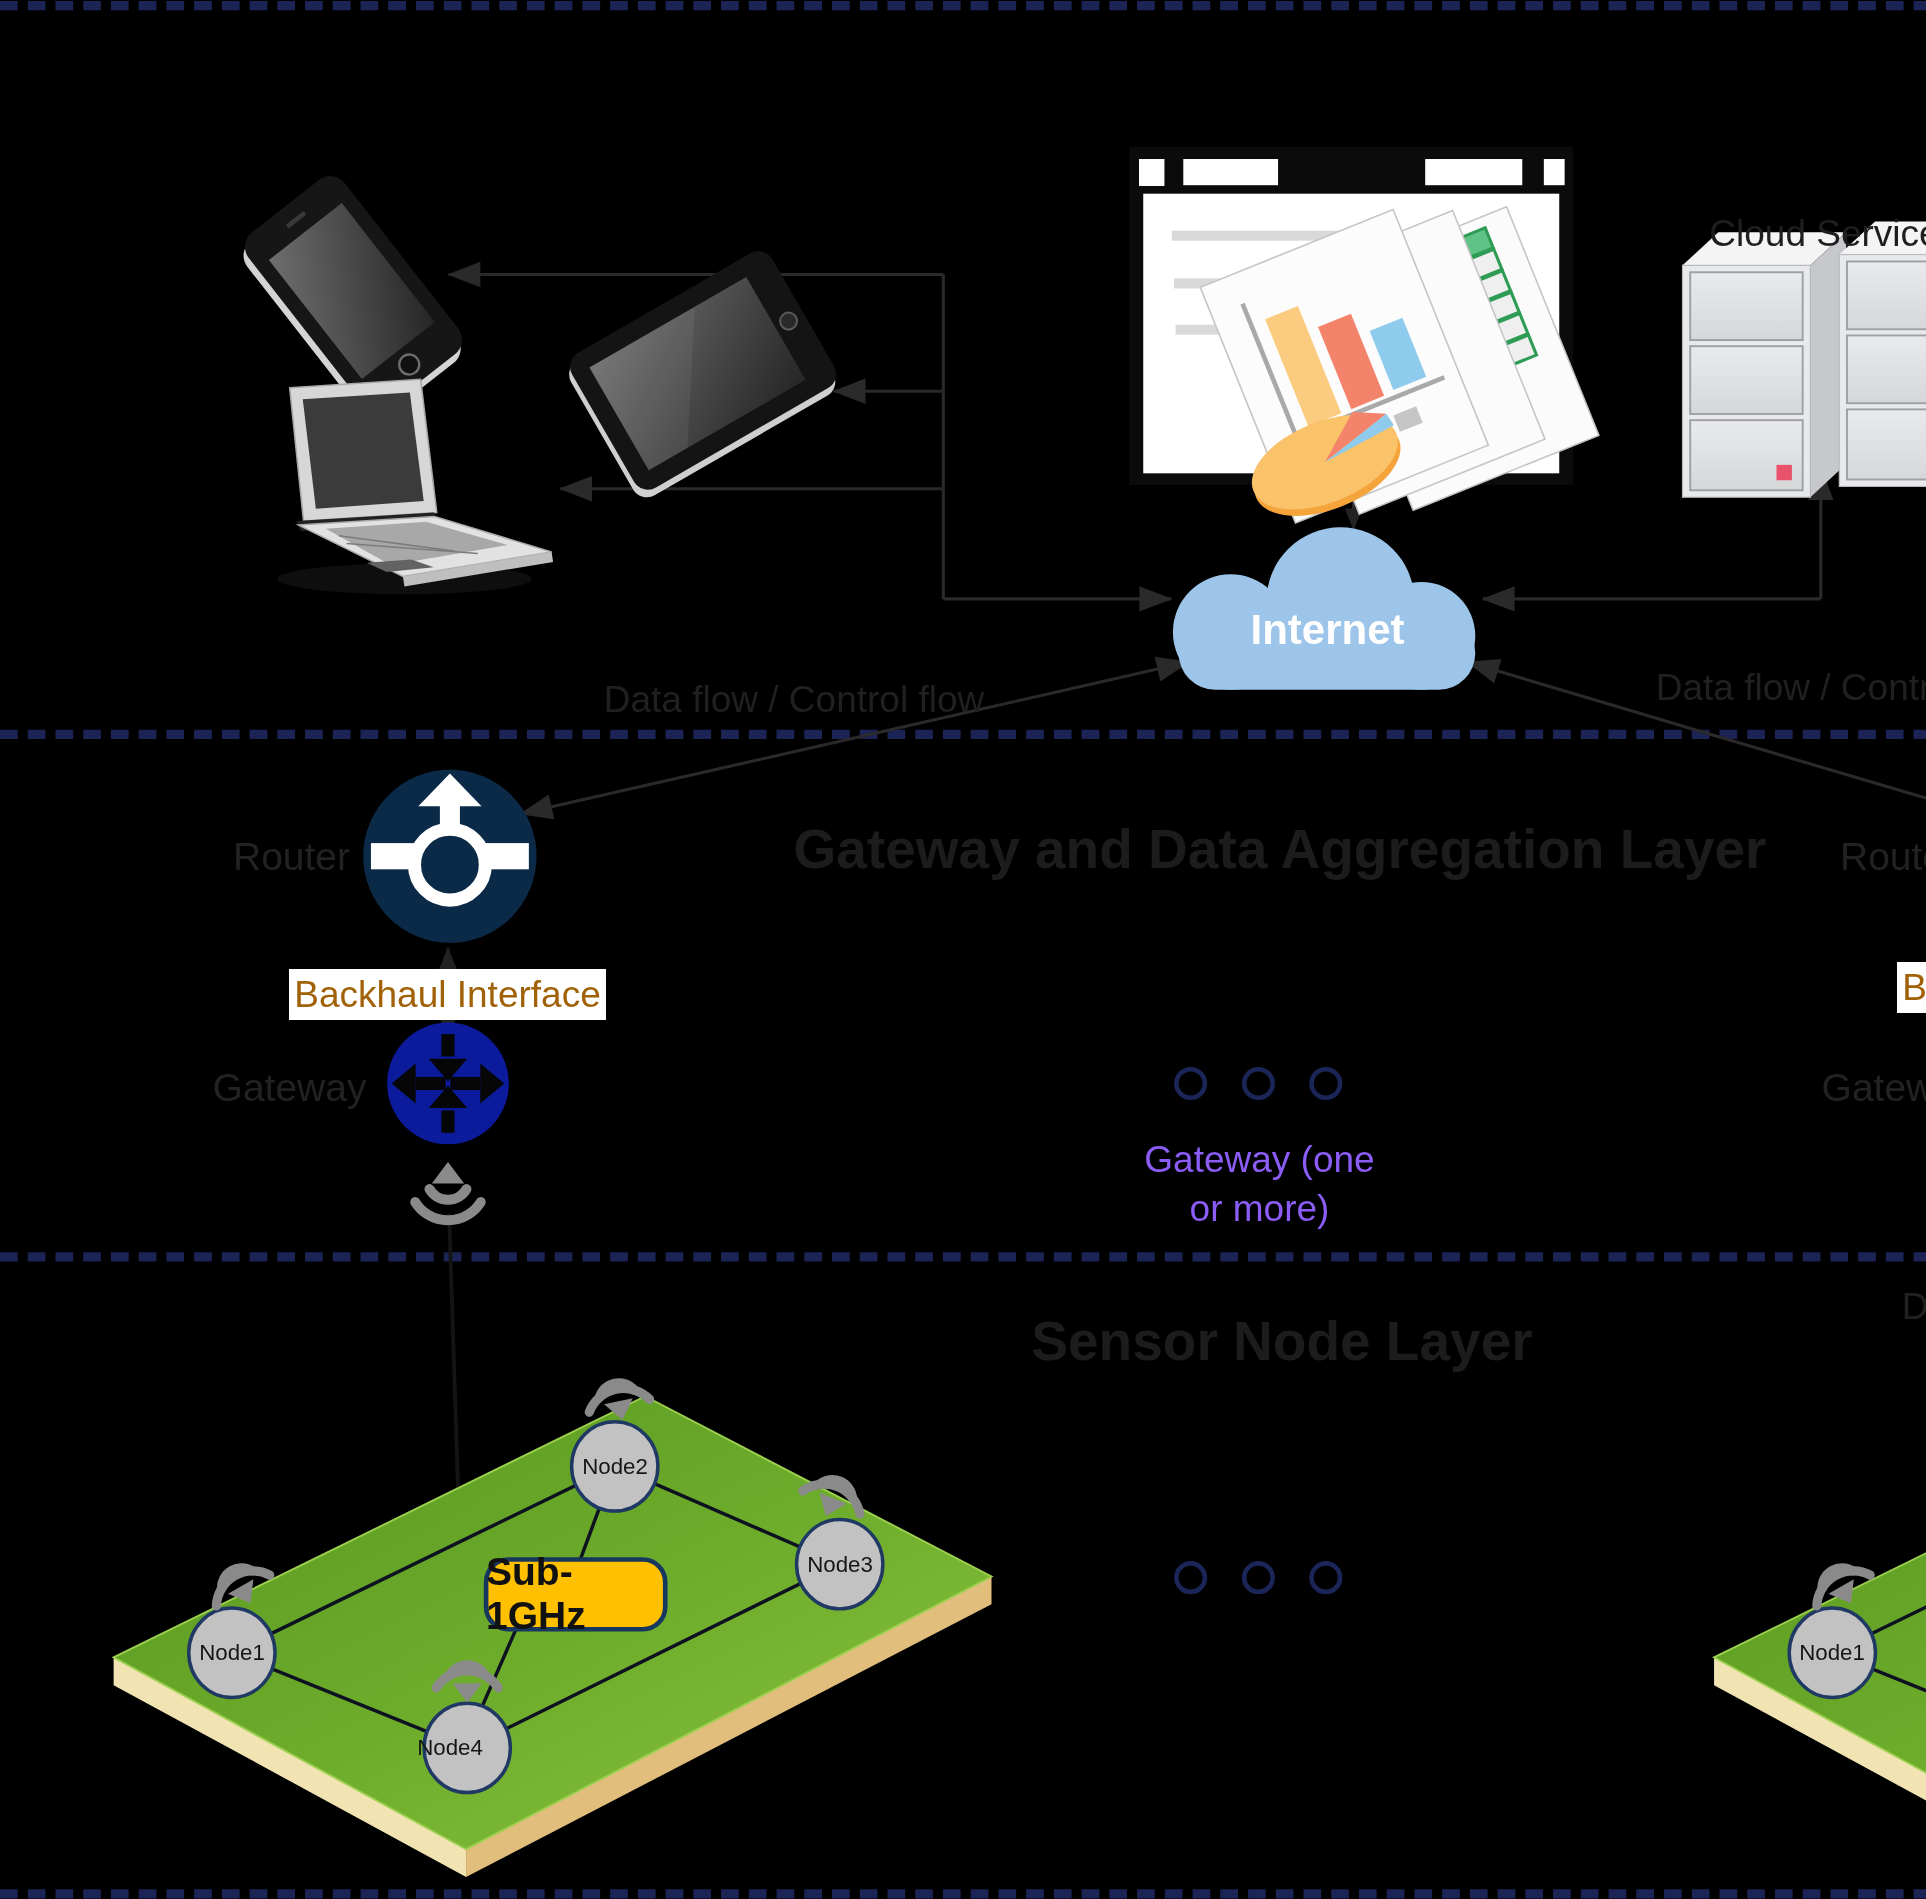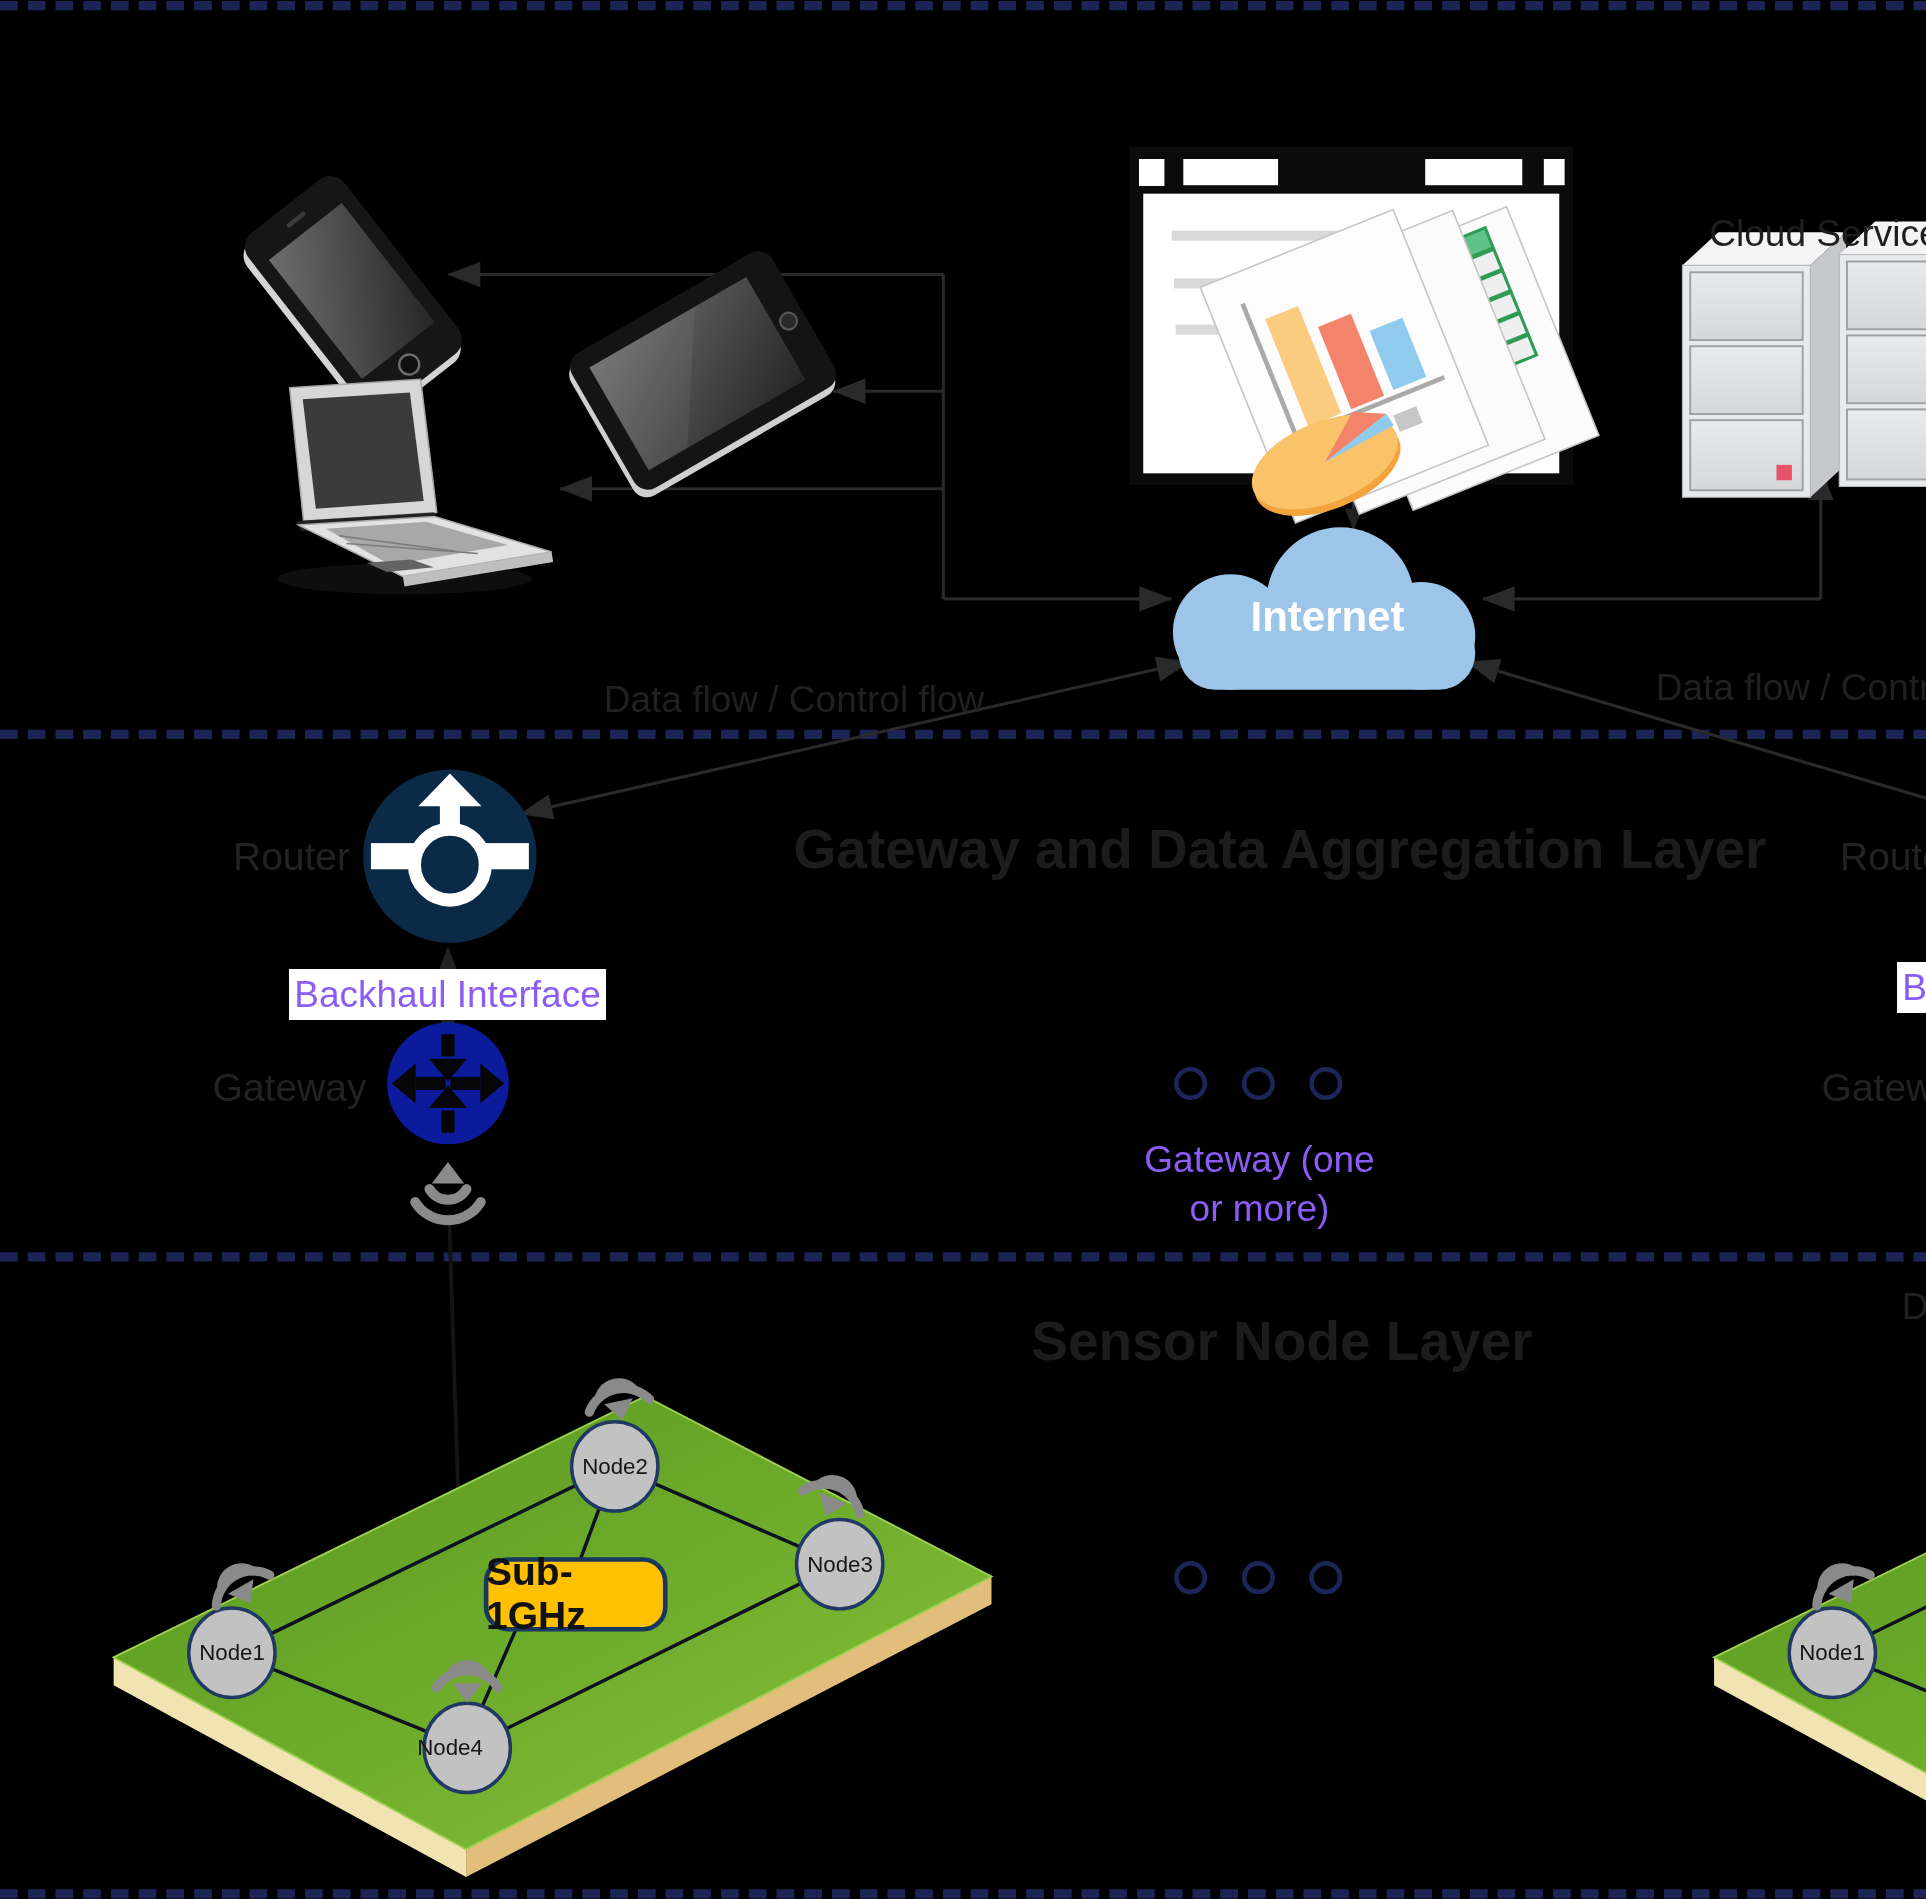--- a/index.html
+++ b/index.html
@@ -4,26 +4,26 @@
 <style>
   html,body{margin:0;padding:0;background:#000;}
   #canvas{position:relative;width:2689px;height:1900px;background:#000;overflow:hidden;
           font-family:"Liberation Sans",sans-serif;}
   #diagram-svg{position:absolute;left:0;top:0;}
   .lbl{position:absolute;text-align:center;color:#1d1d1e;line-height:1.15;}
   .title{font-weight:bold;font-size:55px;color:#1c1c1c;}
   .flow{font-size:37px;color:#202021;}
   .small-lbl{font-size:37px;color:#1e1e1f;}
   .dev-lbl{font-size:39px;color:#222;}
-  .backhaul{position:absolute;background:#ffffff;color:#8b5cf6;font-size:37px;font-weight:normal;
+  .backhaul{position:absolute;background:#ffffff;color:#a16207;font-size:37px;font-weight:normal;
             display:flex;align-items:center;justify-content:center;}
   .node-lbl{font-size:22.3px;color:#161616;}
   .sub-lbl{position:absolute;display:flex;align-items:center;justify-content:center;
            font-size:39px;font-weight:bold;color:#111;}
-  .internet-lbl{font-weight:bold;font-size:42px;color:#ffffff;}
+  .internet-lbl{font-weight:bold;font-size:42px;color:#ffffff;margin-top:13px;}
   .gwnote{font-size:37px;color:#8b5cf6;}
 </style>
 </head>
 <body>
 
 <div id="canvas">
 
 <svg id="diagram-svg" width="2689" height="1900" viewBox="0 0 6981 4931">
   <defs>
     <marker id="ah" markerUnits="userSpaceOnUse" markerWidth="96" markerHeight="78" refX="86" refY="39" orient="auto">

